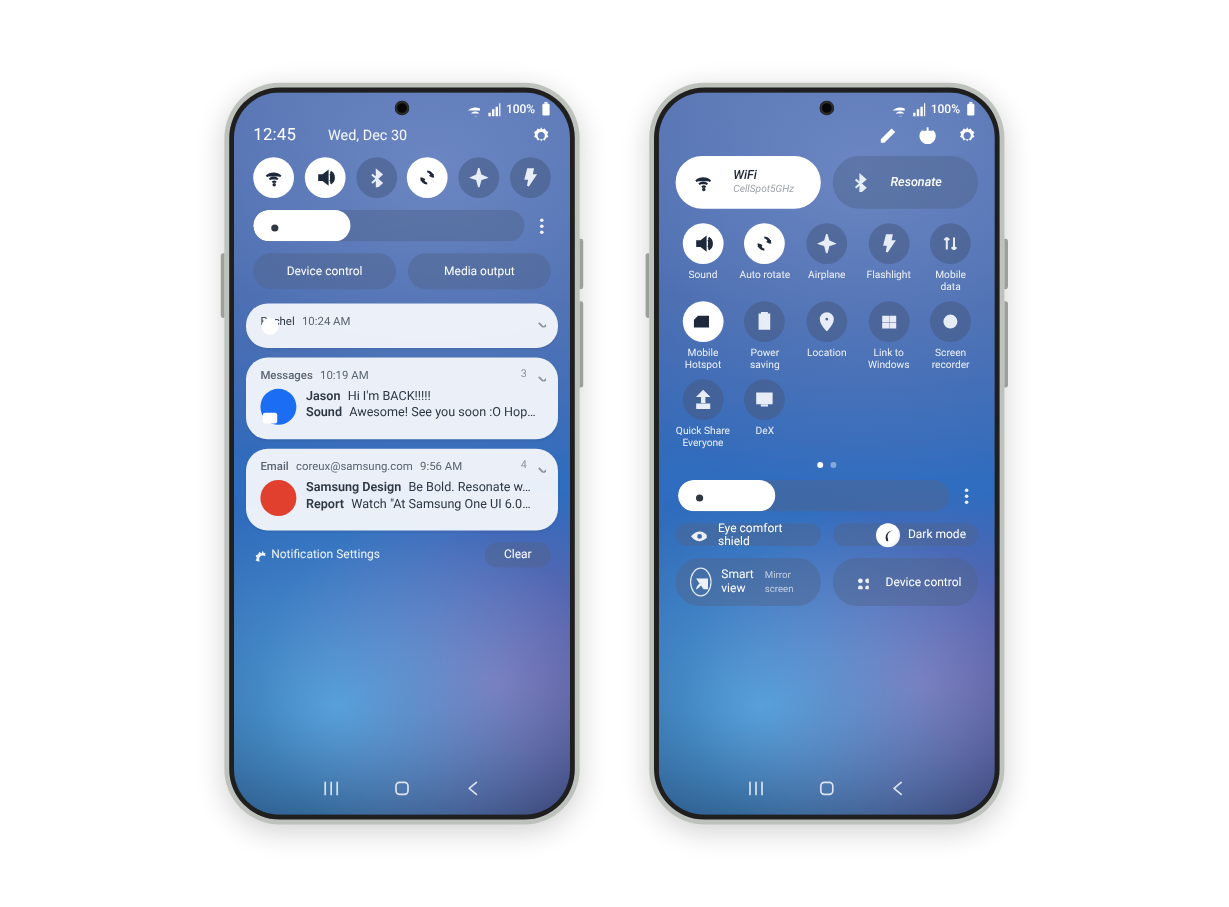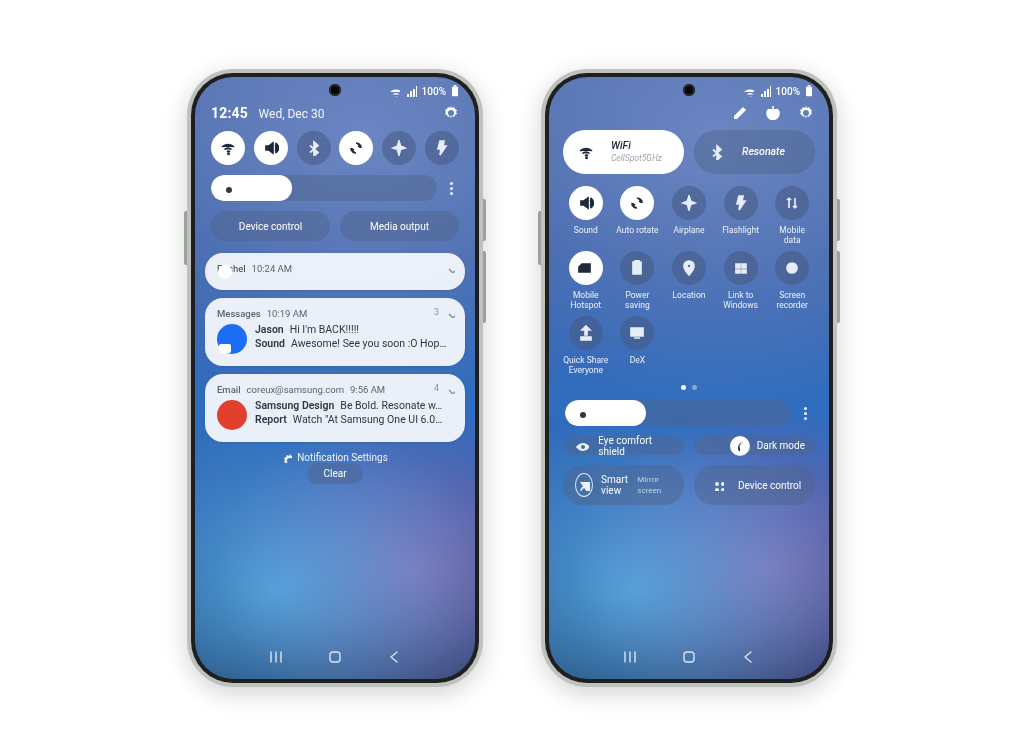--- a/index.html
+++ b/index.html
@@ -64,21 +64,21 @@
     position:absolute;bottom:6px;left:0;right:0;
     display:flex;justify-content:space-evenly;align-items:center;
     padding:6px 30px 8px;
   }
   .nav-bar svg{width:16px;height:16px;stroke:rgba(255,255,255,.8);fill:none;stroke-width:1.4;stroke-linecap:round;stroke-linejoin:round}
   
   .np-header{
     display:flex;align-items:center;justify-content:space-between;
     padding:6px 16px 10px;
   }
-  .np-header .time{font-size:14px;font-weight:700;margin-right:8px;letter-spacing:.2px}
+  .np-header .time{font-size:14px;font-weight:400;margin-right:24px;letter-spacing:.2px}
   .np-header .date{font-size:12px;font-weight:400;opacity:.95}
   .np-header .gear{width:16px;height:16px;fill:#fff}
   .qt-row{display:flex;justify-content:space-between;padding:0 16px 10px;gap:8px}
   .qt-circle{
     width:34px;height:34px;border-radius:50%;
     display:flex;align-items:center;justify-content:center;flex-shrink:0;
   }
   .qt-on{background:var(--accent-white)}
   .qt-on svg{fill:#1e2a3c;stroke:#1e2a3c}
   .qt-off{background:var(--toggle-off)}
@@ -122,21 +122,21 @@
     background:#3ac943;border:2px solid var(--notif-bg);
     display:flex;align-items:center;justify-content:center;
   }
   .notif .badge svg{width:7px;height:7px;fill:#fff}
   .notif .ntext{flex:1;min-width:0}
   .notif .ntext .row{font-size:10.5px;line-height:14px;white-space:nowrap;overflow:hidden;text-overflow:ellipsis}
   .notif .ntext .row b{color:var(--notif-text);font-weight:600;margin-right:6px}
   .notif .msg{font-size:10.5px;line-height:14px;color:#384250}
   .notif-footer{
     display:flex;align-items:center;justify-content:space-between;
-    padding:2px 16px 6px;font-size:10px;flex-direction:column;
+    padding:2px 16px 6px;font-size:10px;
   }
   .notif-footer .left{display:flex;align-items:center;gap:5px;opacity:.9}
   .notif-footer .left svg{width:10px;height:10px;fill:#fff}
   .clear-btn{
     padding:5px 16px;border-radius:14px;background:rgba(80,100,140,.5);font-size:10px;
   }
   
   .qs-header{
     display:flex;align-items:center;justify-content:flex-end;gap:18px;
     padding:6px 16px 10px;

